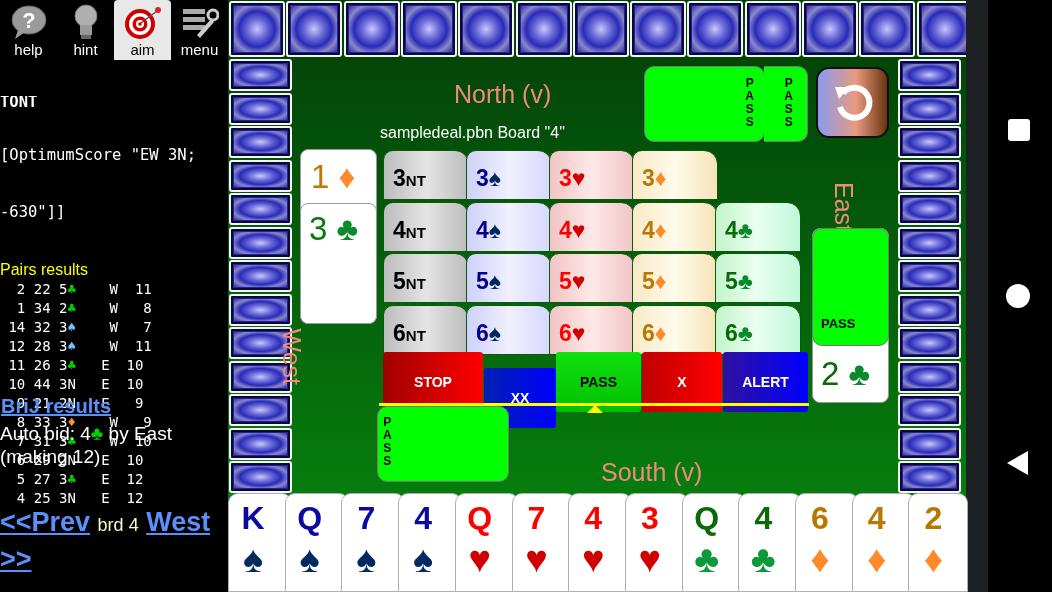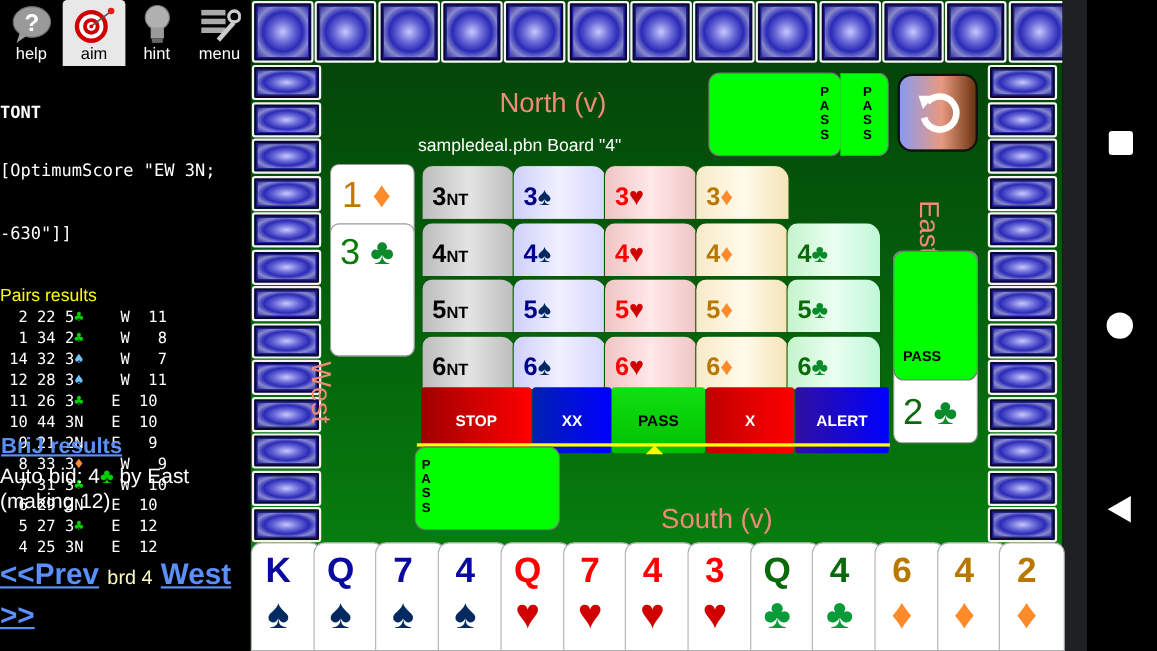--- a/index.html
+++ b/index.html
@@ -76,43 +76,43 @@
       <div class="tb-btn">
         <div class="tb-ico">
           <svg width="38" height="36" viewBox="0 0 38 36">
               <ellipse cx="19" cy="16" rx="17" ry="14" fill="#9a9a9a" stroke="#666" stroke-width="1"></ellipse>
               <path d="M8 26 L5 35 L15 28Z" fill="#9a9a9a"></path>
               <text x="19" y="24" font-size="22" font-weight="bold" fill="#fff" text-anchor="middle" font-family="Liberation Sans, sans-serif">?</text>
             </svg>
         </div>
         <span>help</span>
       </div>
+      <div class="tb-btn">
+        <div class="tb-ico">
+          <svg width="30" height="38" viewBox="0 0 30 38">
+              <circle cx="15" cy="13" r="11" fill="#b0b0b0" stroke="#777"></circle>
+              <rect x="9" y="22" width="12" height="10" fill="#999"></rect>
+              <rect x="10" y="32" width="10" height="4" fill="#666"></rect>
+            </svg>
+        </div>
+        <span>hint</span>
+      </div>
       <div class="tb-btn active">
         <div class="tb-ico">
           <svg width="40" height="38" viewBox="0 0 40 38">
               <circle cx="17" cy="21" r="15" fill="#d00000"></circle>
               <circle cx="17" cy="21" r="11" fill="#fff"></circle>
               <circle cx="17" cy="21" r="7.5" fill="#d00000"></circle>
               <circle cx="17" cy="21" r="4" fill="#fff"></circle>
               <circle cx="17" cy="21" r="1.8" fill="#d00000"></circle>
               <line x1="18" y1="20" x2="34" y2="8" stroke="#555" stroke-width="1.5"></line>
               <circle cx="35" cy="7" r="3" fill="#e02020"></circle>
             </svg>
         </div>
         <span>aim</span>
-      </div>
-      <div class="tb-btn">
-        <div class="tb-ico">
-          <svg width="30" height="38" viewBox="0 0 30 38">
-              <circle cx="15" cy="13" r="11" fill="#b0b0b0" stroke="#777"></circle>
-              <rect x="9" y="22" width="12" height="10" fill="#999"></rect>
-              <rect x="10" y="32" width="10" height="4" fill="#666"></rect>
-            </svg>
-        </div>
-        <span>hint</span>
       </div>
       <div class="tb-btn">
         <div class="tb-ico">
           <svg width="38" height="34" viewBox="0 0 38 34">
               <rect x="2" y="4" width="22" height="5" fill="#aaa"></rect>
               <rect x="2" y="12" width="22" height="5" fill="#aaa"></rect>
               <rect x="2" y="20" width="22" height="5" fill="#aaa"></rect>
               <path d="M16 30 L30 14 L33 17 L19 33Z" fill="#ccc"></path>
               <circle cx="32" cy="10" r="5" fill="none" stroke="#ccc" stroke-width="3"></circle>
             </svg>
@@ -341,21 +341,21 @@
         <div class="gcell dm" style="left: 249px; top: 103px;"><span>5</span><span class="s">♦</span></div>
         <div class="gcell cl" style="left: 332px; top: 103px;"><span>5</span><span class="s">♣</span></div>
         <div class="gcell nt" style="left: 0px; top: 154.5px;"><span>6</span><small class="s">NT</small></div>
         <div class="gcell sp" style="left: 83px; top: 154.5px;"><span>6</span><span class="s">♠</span></div>
         <div class="gcell ht" style="left: 166px; top: 154.5px;"><span>6</span><span class="s">♥</span></div>
         <div class="gcell dm" style="left: 249px; top: 154.5px;"><span>6</span><span class="s">♦</span></div>
         <div class="gcell cl" style="left: 332px; top: 154.5px;"><span>6</span><span class="s">♣</span></div>
       </div>
     <div id="actions">
         <div class="abtn" style="left: 155px; width: 100px; background: linear-gradient(to right, rgb(160, 0, 0), rgb(255, 0, 0)); color: rgb(255, 255, 255);">STOP</div>
-        <div class="abtn" style="left: 256px; width: 72px; background: linear-gradient(to right, rgb(0, 32, 176), rgb(0, 0, 255)); color: rgb(255, 255, 255);">XX</div>
+        <div class="abtn" style="left: 256px; width: 72px; background: linear-gradient(to right, rgb(0, 32, 176), rgb(0, 0, 255)); color: rgb(255, 255, 255); margin-top: 16px;">XX</div>
         <div class="abtn" style="left: 328px; width: 85px; background: linear-gradient(rgb(16, 224, 16), rgb(0, 192, 0)); color: rgb(0, 0, 0);">PASS</div>
         <div class="abtn" style="left: 414px; width: 80px; background: linear-gradient(to right, rgb(192, 0, 0), rgb(255, 0, 0)); color: rgb(255, 255, 255);">X</div>
         <div class="abtn" style="left: 495px; width: 85px; background: linear-gradient(to right, rgb(48, 16, 160), rgb(0, 0, 255)); color: rgb(255, 255, 255);">ALERT</div>
       </div>
     <div class="yline"></div>
     <div class="ytri"></div>
 
     <div class="passbox" style="left:149px;top:406px;width:132px;height:76px">
       <div class="vert" style="left:5px;top:9px" id="sp1">
           <span>P</span>

